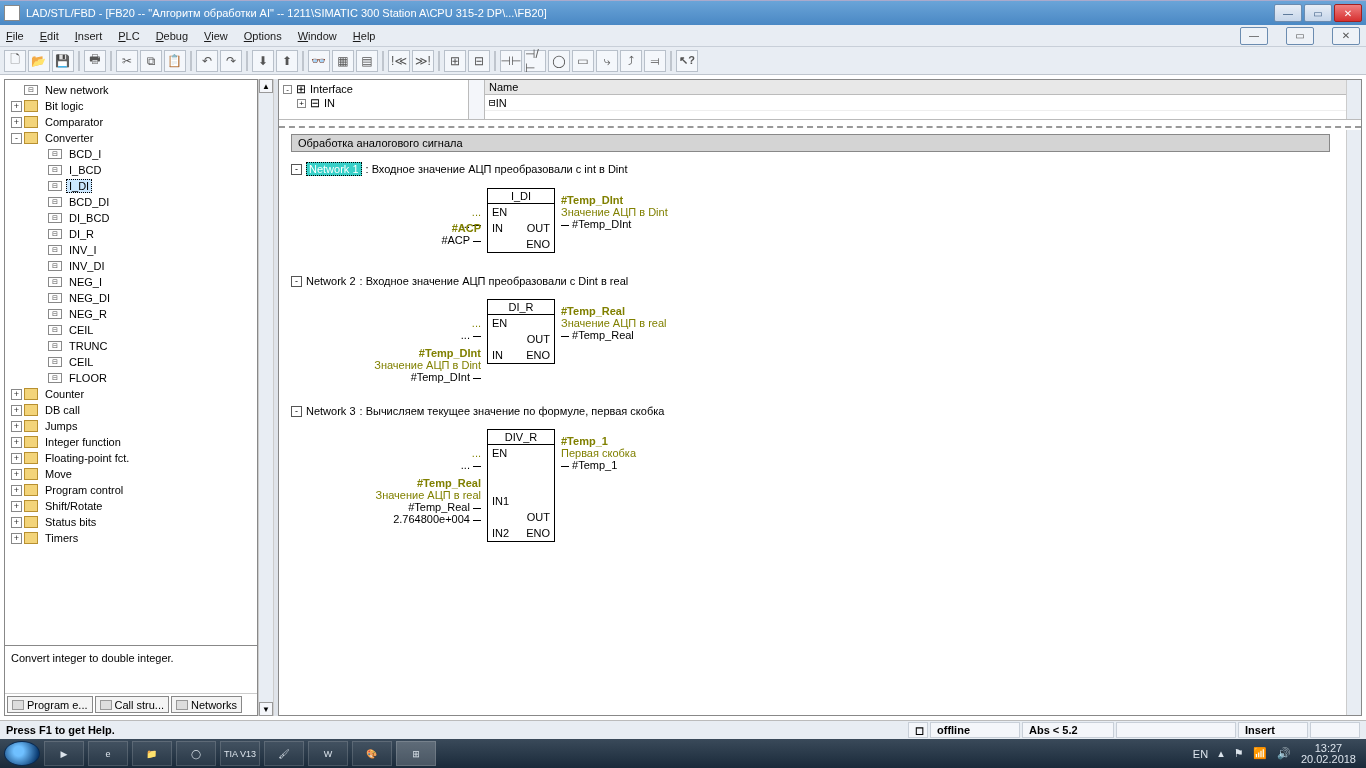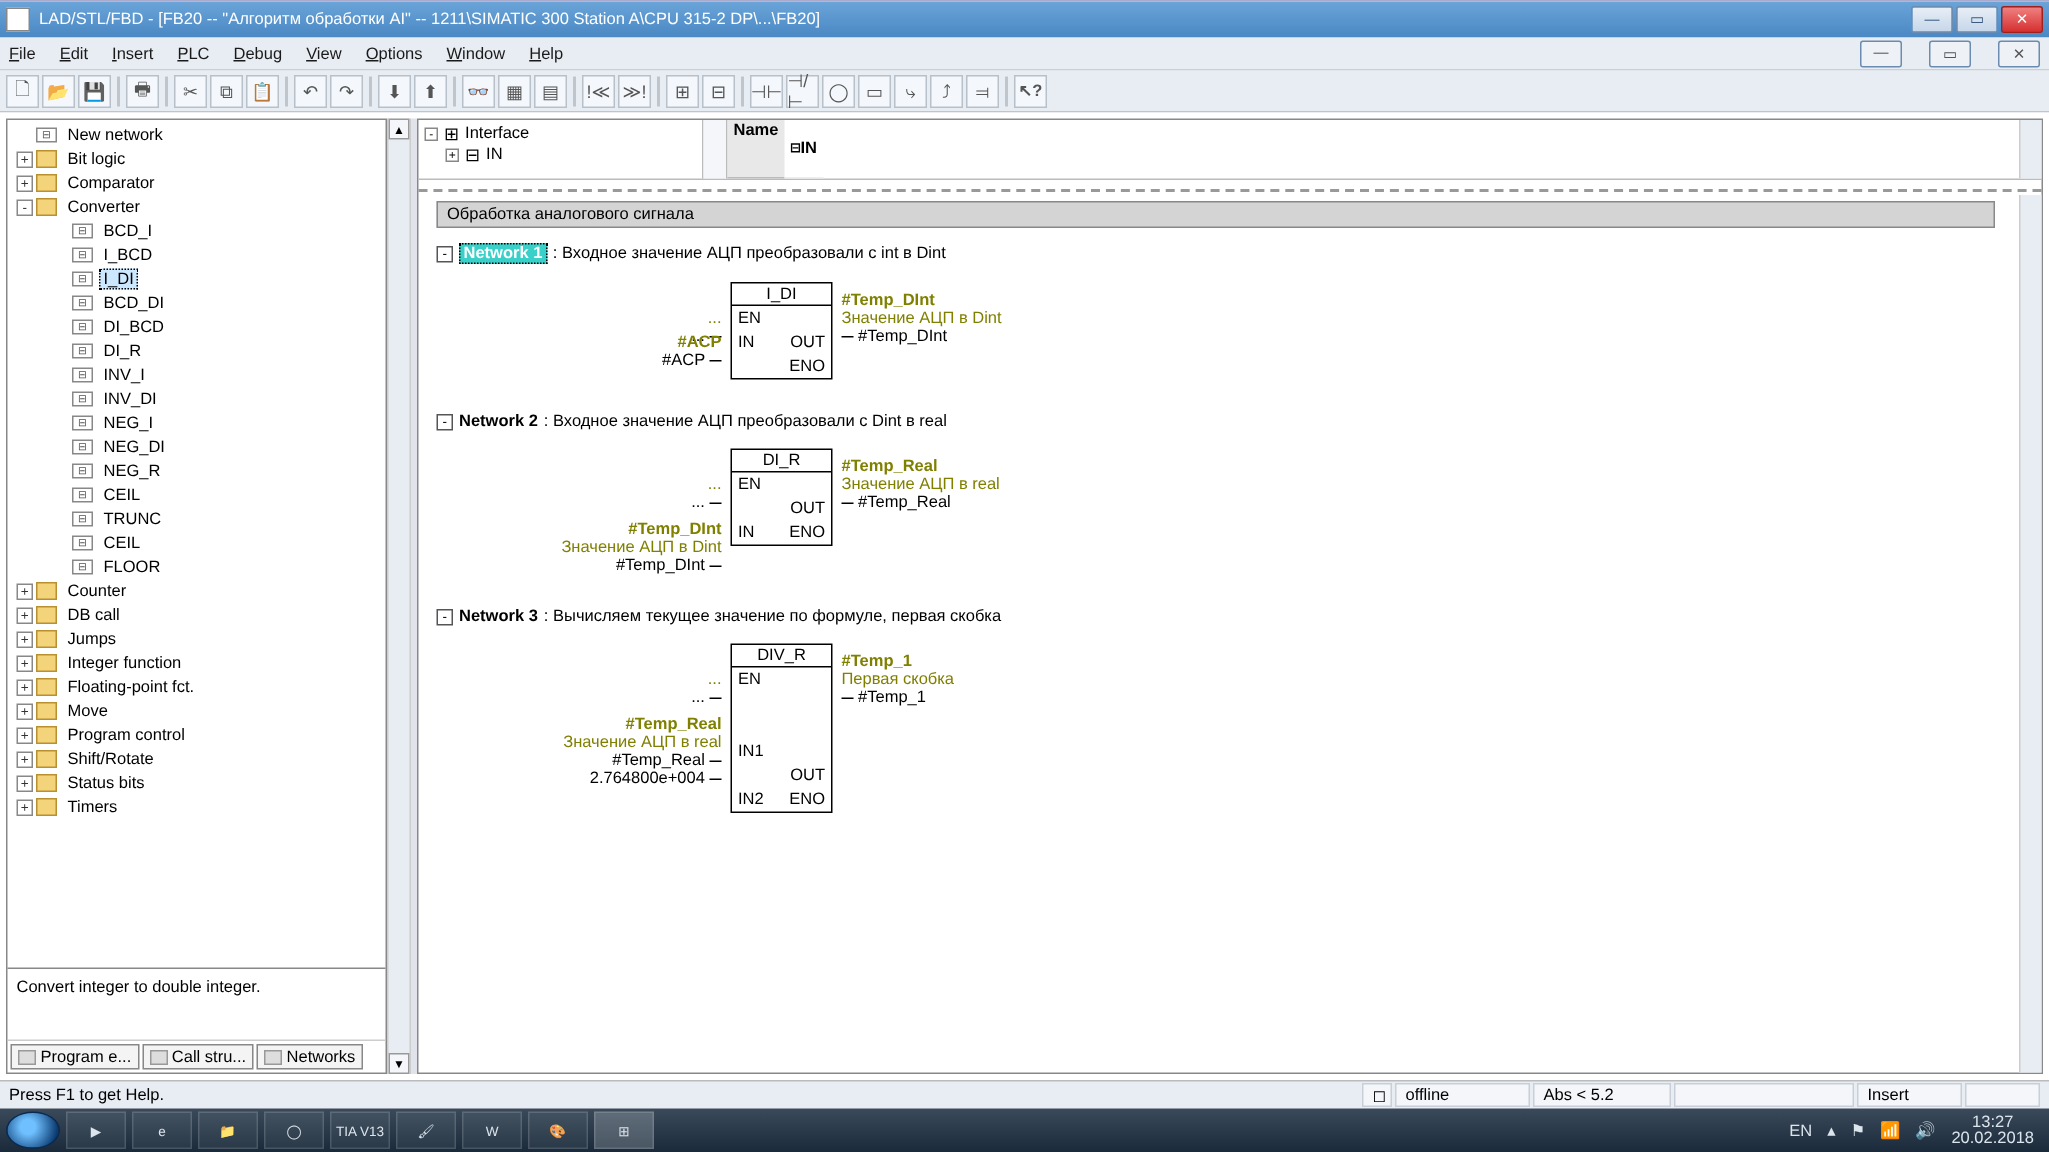--- a/index.html
+++ b/index.html
@@ -42,48 +42,48 @@
 .vsbar .up,.vsbar .dn{position:absolute;left:0;width:14px;height:14px;border:1px solid #999;background:#f4f6fa;display:flex;align-items:center;justify-content:center;font-size:8px;}
 .vsbar .up{top:0;} .vsbar .dn{bottom:0;}
 
 
 .rightpane { flex:1; display:flex; flex-direction:column; border:1px solid #888; background:#fff;}
 .contentsbar { height:20px; background:#e8e8e8; border-bottom:1px solid #bbb; font-family:"Courier New",monospace; font-size:12px; padding:2px 6px; color:#000;}
 .ifacerow { display:flex; border-bottom:1px solid #bbb; height:40px;}
 .ifaceleft { width:190px; border-right:1px solid #bbb; padding:2px 4px; }
 .ifaceleft .node { display:flex; align-items:center; gap:4px; font-size:12px;}
 .ifaceleft .pm { width:9px;height:9px;border:1px solid #888;font-size:8px;display:inline-flex;align-items:center;justify-content:center;}
-.ifaceright { flex:1; display:flex; flex-direction:row;font-weight:bold; }
+.ifaceright { flex:1; display:flex; flex-direction:column; }
 .ifaceright .hdr { background:#e8e8e8; border-bottom:1px solid #bbb; padding:1px 4px; font-size:11px;}
 .ifaceright .row { display:flex; align-items:center; padding:1px 4px; border-bottom:1px solid #eee; font-family:"Courier New",monospace;}
 .dotrow { height:6px; border-bottom:2px dashed #999; margin:2px 0;}
 
 .editor { flex:1; overflow:auto; padding:4px 8px 4px 4px; font-family:"Courier New",monospace; font-size:12px; color:#000; position:relative;}
 .titlerow { background:#d4d4d4; border:1px solid #888; padding:2px 6px; margin:0 8px 10px 8px;}
 .net { margin:6px 8px 22px 8px; }
 .netheader { display:flex; align-items:center; gap:4px; margin-bottom:12px;}
 .netheader .box { width:11px; height:11px; border:1px solid #555; display:inline-flex; align-items:center; justify-content:center; font-size:9px;}
-.netlabel { font-weight:bold; }
+.netlabel { font-weight:normal; }
 .netlabel.hl { background:#38d0c8; color:#fff; padding:0 2px; border:1px dotted #000;}
 .fbd { display:flex; align-items:flex-start; margin-left:80px; }
 .leftio { text-align:right; margin-right:6px; color:#808000; min-width:110px; }
 .leftio .tag { color:#808000; font-weight:bold; }
 .leftio .comment { color:#808000; font-weight:normal; }
 .leftio .sig {color:#000;}
 .block { border:1px solid #000; width:68px; position:relative; }
 .block .hdr { text-align:center; border-bottom:1px solid #000; padding:1px 0; font-size:11px;}
 .block .row { display:flex; justify-content:space-between; padding:2px 4px; font-size:11px; height:16px; align-items:center;}
 .rightio { margin-left:6px; color:#808000; min-width:140px;}
 .rightio .tag { color:#808000; font-weight:bold;}
 .rightio .comment{color:#808000;}
 .rightio .sig{color:#000;}
 .wire { display:inline-block; border-top:1px solid #000; width:8px; vertical-align:middle; height:1px;}
 .editor-sbar {width:15px;background:#e8edf3;border-left:1px solid #ccc;}
 
-.statusbar { position:absolute; bottom:29px; left:0; right:0; height:19px; background:#e8edf3; border-top:1px solid #bbb; display:flex; align-items:center; padding:0 6px; gap:2px; font-size:11px;}
+.statusbar { position:absolute; bottom:29px; left:0; right:0; height:19px; background:#e8edf3; border-top:1px solid #bbb; display:flex; align-items:center; padding:0 6px; gap:2px; font-size:11px;font-weight:bold;}
 .statusbar .cell{border:1px solid #c8cfd8; padding:1px 6px; background:#f4f6fa; height:16px; display:flex; align-items:center;}
 .statusbar .flex{flex:1;}
 
 .taskbar { position:absolute; bottom:0; left:0; right:0; height:29px; background:linear-gradient(#3a4a5a,#1a2a3a); display:flex; align-items:center; padding:0 4px; gap:4px;}
 .start { width:36px; height:25px; background:radial-gradient(circle at 40% 40%, #6fc0ff 20%, #0a3a70 80%); border-radius:50%; border:1px solid #0a2a50;}
 .tbitem { width:40px; height:25px; background:rgba(255,255,255,0.06); border:1px solid rgba(255,255,255,0.15); display:flex; align-items:center; justify-content:center; color:#dce4ec; font-size:9px;}
 .tray { margin-left:auto; display:flex; align-items:center; color:#dce4ec; gap:10px; padding-right:6px;}
 .tray .clock{text-align:center; font-size:10px; line-height:11px;}
 </style>
 </head>

